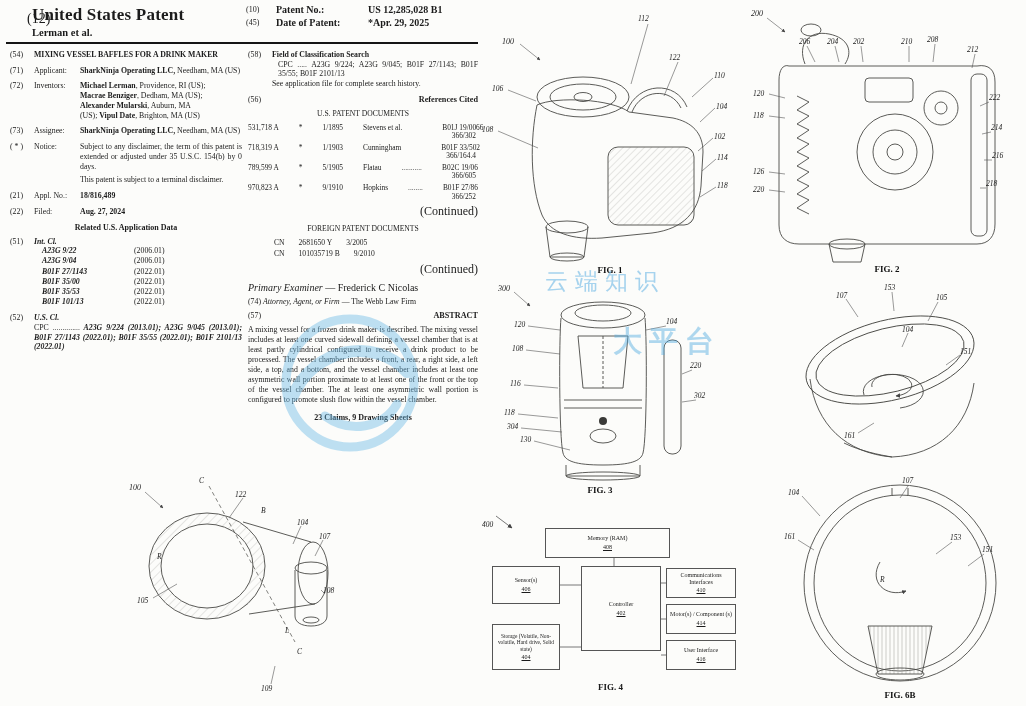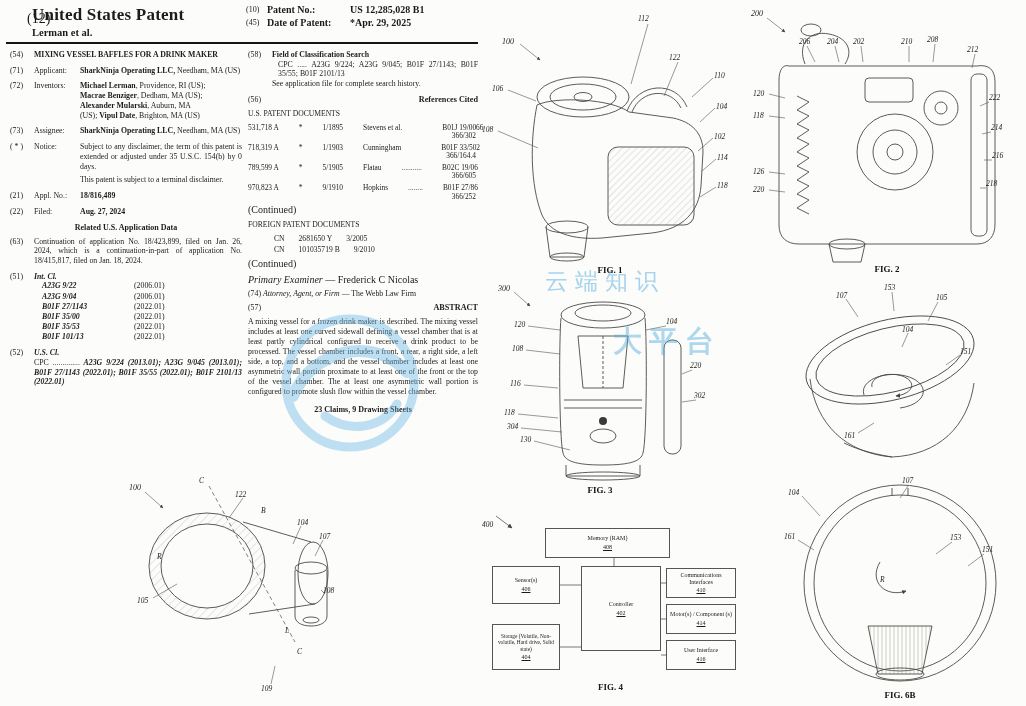--- a/index.html
+++ b/index.html
@@ -6,47 +6,47 @@
   html,body{width:1026px;height:706px}
   body{font-family:"Liberation Serif",serif;background:#e9e9e5;color:#1b1b1b}
   .page{position:relative;width:1026px;height:706px;background:#fcfcfa;overflow:hidden}
 
   
   .hdr{position:absolute;left:10px;top:5px;width:468px;height:38px}
   .hdr .code{position:absolute;left:17px;top:6px;font-size:14px}
   .hdr .title{position:absolute;left:22px;top:0;font-size:17px;font-weight:bold;letter-spacing:.2px}
   .hdr .byline{position:absolute;left:22px;top:22px;font-size:10.5px;font-weight:bold}
   .hdr-right{position:absolute;left:246px;top:4px;width:232px;font-size:10px}
-  .hdr-right .line{display:flex;gap:5px;margin-bottom:2px}
+  .hdr-right .line{display:flex;gap:14px;margin-bottom:2px}
   .hdr-right .c{font-size:8px;padding-top:1px;flex:0 0 16px}
   .hdr-right .l{font-weight:bold;flex:0 0 78px}
   .hdr-right .v{font-weight:bold;white-space:nowrap}
   .hdr-rule{position:absolute;left:6px;top:42px;width:472px;height:2px;background:#151515}
 
   
   .colL{position:absolute;left:10px;top:50px;width:232px}
   .colR{position:absolute;left:248px;top:50px;width:230px}
   .row{display:flex;margin-bottom:6px}
   .row .fn{flex:0 0 24px;font-size:7.8px}
   .row .bd{flex:1;font-size:7.8px;line-height:1.25;text-align:justify}
   .lblval{display:flex}
   .lbl{flex:0 0 46px}
   .val{flex:1}
   .b{font-weight:bold}
   .i{font-style:italic}
   .bi{font-weight:bold;font-style:italic}
   .t54{font-weight:bold;font-size:7.9px;line-height:1.3;text-transform:uppercase}
   .chead{text-align:center;font-weight:bold;font-size:8px;margin:3px 0 5px}
-  .cheadsm{font-size:7.6px;margin:2px 0 5px}
+  .cheadsm{text-align:center;font-size:7.6px;margin:2px 0 5px}
   .icl{display:flex;width:160px;padding-left:8px;font-size:7.8px;line-height:1.3}
   .icl .code{flex:0 0 92px}
   .cit{display:flex;gap:20px;font-size:7.4px;white-space:nowrap;line-height:1.25}
   .cit .dots{overflow:hidden;flex:1;color:#333}
   .cit2{text-align:right;font-size:7.4px;line-height:1.2;margin-bottom:2px;padding-right:2px}
-  .cont{text-align:left;font-size:10px;margin:3px 0 5px}
+  .cont{text-align:right;font-size:12px;margin:3px 0 5px}
   .fr{display:flex;gap:14px;padding-left:26px;font-size:7.6px;line-height:1.35}
   .hrow{position:relative;margin:4px 0 5px}
   .hrow .fn2{position:absolute;left:0;top:0;font-size:7.8px}
   .hrow .ct{text-align:right;font-weight:bold;font-size:8.2px}
   .claims{text-align:center;font-weight:bold;font-size:8px;margin-top:8px}
 
   
   .fig{position:absolute;z-index:1}
   .fig text{font-family:"Liberation Serif",serif;font-size:7.5px;font-style:italic;fill:#222;stroke:none}
   .fig text.cap{font-size:9px;font-style:normal;font-weight:bold;fill:#111}
@@ -157,24 +157,20 @@
       <div class="bd">
           <div class="lblval">
         <span class="lbl">Filed:</span>
         <span class="val b">Aug. 27, 2024</span>
       </div>
         </div>
     </div>
 
     <div class="chead">Related U.S. Application Data</div>
 
-    <div class="row">
-      <span class="fn">(63)</span>
-      <div class="bd">Continuation of application No. 18/423,899, filed on Jan. 26, 2024, which is a continuation-in-part of application No. 18/415,817, filed on Jan. 18, 2024.</div>
-    </div>
 
     <div class="row">
       <span class="fn">(51)</span>
       <div class="bd">
         <div class="bi">Int. Cl.</div>
         <div class="icl">
             <span class="code bi">A23G 9/22</span>
             <span>(2006.01)</span>
           </div>
         <div class="icl">

